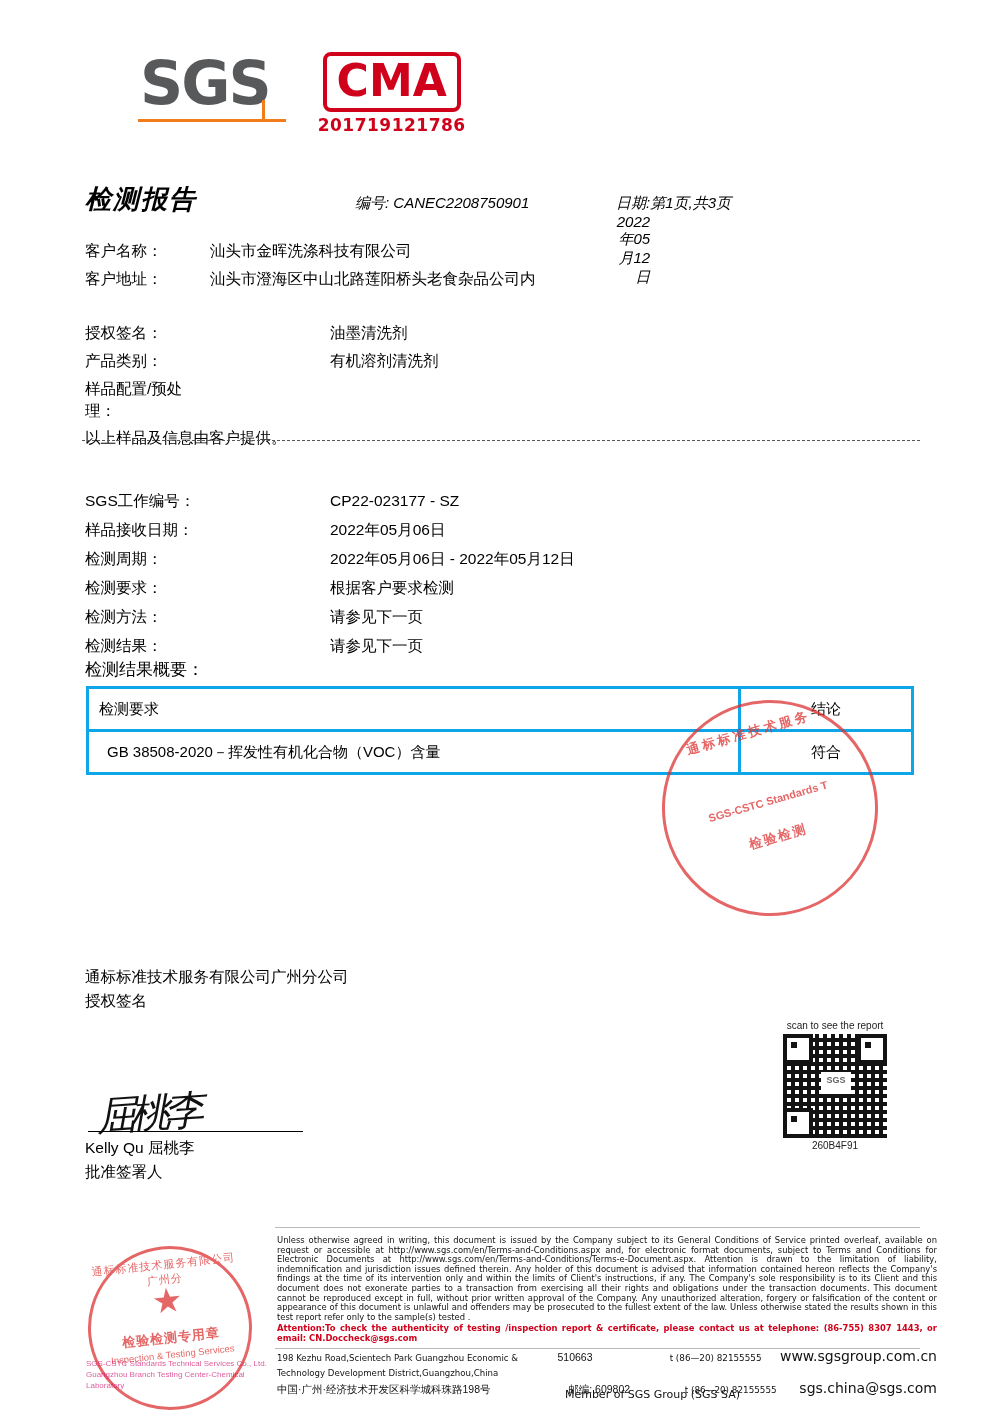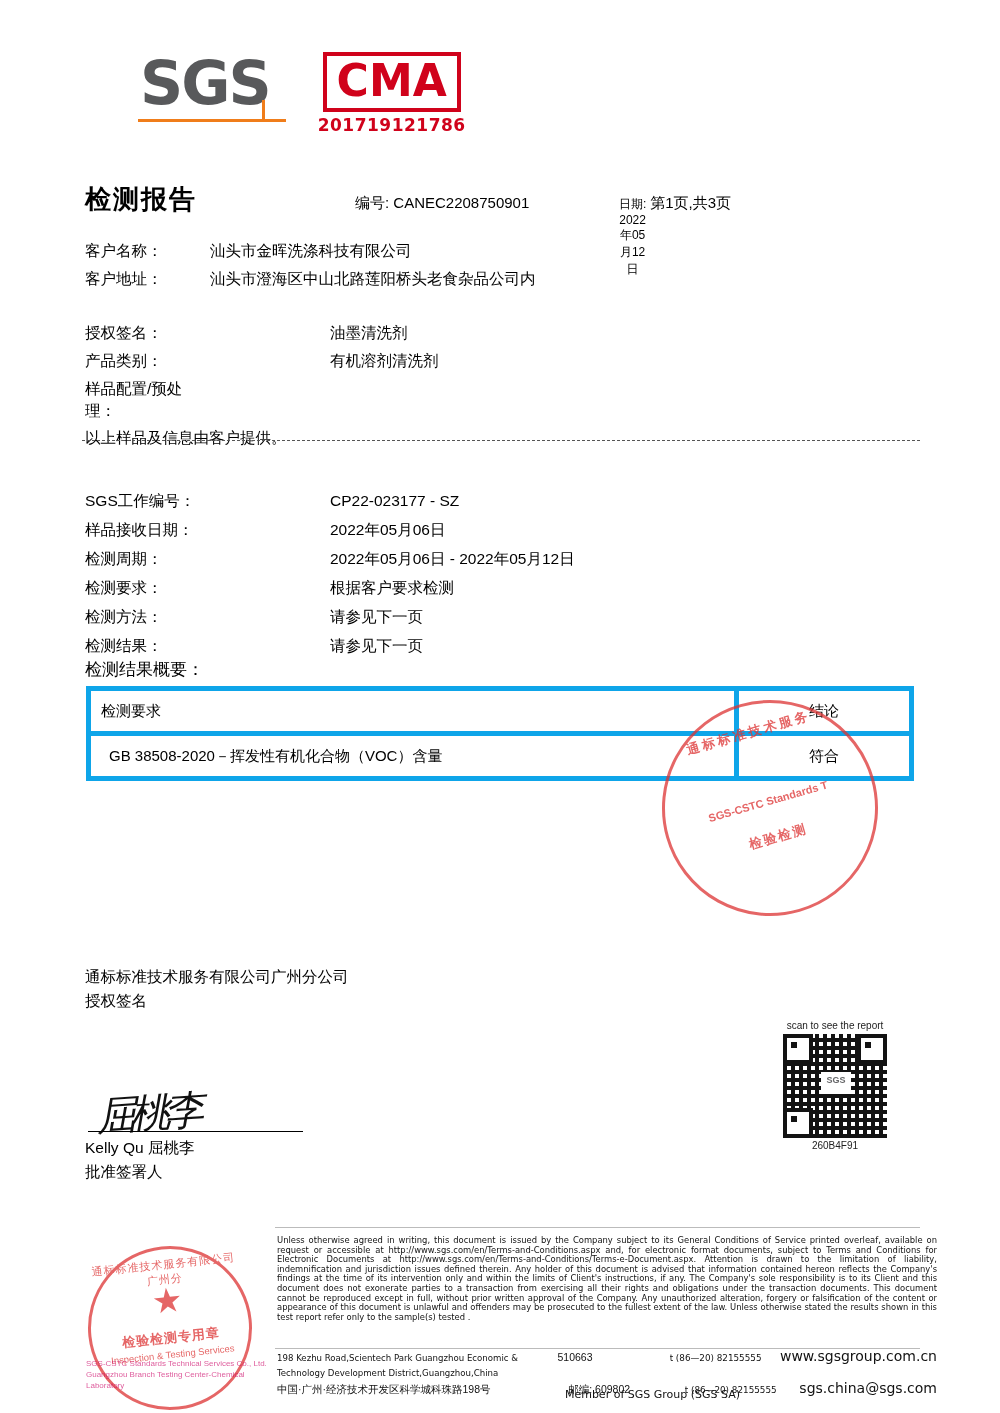--- a/index.html
+++ b/index.html
@@ -54,21 +54,21 @@
     height: 22px;
     background: #f07d1a;
   }
   .cma-block {
     margin-left: 48px;
     position: relative;
     text-align: center;
   }
   .cma-box {
     border: 4px solid #d0021b;
-    border-radius: 0;
+    border-radius: 8px;
     padding: 2px 10px 4px 10px;
     display: inline-block;
   }
   .cma-text {
     font-family: "DejaVu Sans", sans-serif;
     font-weight: bold;
     font-size: 44px;
     color: #d0021b;
     letter-spacing: 0px;
     line-height: 46px;
@@ -83,35 +83,36 @@
   }
 
   
   .title-row {
     position: absolute;
     top: 182px;
     left: 85px;
     right: 85px;
     display: flex;
     align-items: baseline;
+    font-style: italic;
   }
   .doc-title {
     font-size: 26px;
     font-weight: bold;
     letter-spacing: 2px;
     width: 270px;
   }
   .doc-no {
     font-size: 15px;
     width: 250px;
   }
   .doc-date {
-    font-size: 12px;
+    font-size: 15px;
     flex: 1;
-    text-align: center;
+    text-align: right;
     padding-left: 10px;
   }
   .doc-page {
     font-size: 15px;
     white-space: nowrap;
   }
 
   
   .info-block {
     position: absolute;
@@ -163,21 +164,21 @@
   
   table.results {
     position: absolute;
     left: 86px;
     top: 686px;
     width: 828px;
     border-collapse: collapse;
     font-size: 15px;
   }
   table.results th, table.results td {
-    border: 5px solid #0ea5e9;
+    border: 3px solid #0ea5e9;
     padding: 7px 10px;
     text-align: left;
   }
   table.results th.conclusion, table.results td.conclusion {
     text-align: center;
     width: 150px;
   }
   table.results th {
     font-weight: normal;
     height: 26px;
@@ -583,20 +584,21 @@
     <div class="star">★</div>
     <div class="t1">检验检测专用章</div>
     <div class="t2">Inspection &amp; Testing Services</div>
   </div>
   <div class="stamp-text-left-bottom">SGS-CSTC Standards Technical Services Co., Ltd.
 Guangzhou Branch Testing Center-Chemical Laboratory</div>
 
   <div class="footer-rule"></div>
   <div class="footer-text">
     <div>Unless otherwise agreed in writing, this document is issued by the Company subject to its General Conditions of Service printed overleaf, available on request or accessible at http://www.sgs.com/en/Terms-and-Conditions.aspx and, for electronic format documents, subject to Terms and Conditions for Electronic Documents at http://www.sgs.com/en/Terms-and-Conditions/Terms-e-Document.aspx. Attention is drawn to the limitation of liability, indemnification and jurisdiction issues defined therein. Any holder of this document is advised that information contained hereon reflects the Company's findings at the time of its intervention only and within the limits of Client's instructions, if any. The Company's sole responsibility is to its Client and this document does not exonerate parties to a transaction from exercising all their rights and obligations under the transaction documents. This document cannot be reproduced except in full, without prior written approval of the Company. Any unauthorized alteration, forgery or falsification of the content or appearance of this document is unlawful and offenders may be prosecuted to the fullest extent of the law. Unless otherwise stated the results shown in this test report refer only to the sample(s) tested .</div>
+    <div class="footer-attn">Attention:To check the authenticity of testing /inspection report &amp; certificate, please contact us at telephone: (86-755) 8307 1443, or email: CN.Doccheck@sgs.com</div>
   </div>
   <div class="footer-sep"></div>
 
   <div class="footer-addr">
     <div class="faddr-row">
       <div class="faddr-main">198 Kezhu Road,Scientech Park Guangzhou Economic &amp; Technology Development District,Guangzhou,China</div>
       <div class="faddr-zip">510663</div>
       <div class="faddr-tel">t (86—20) 82155555</div>
       <div class="faddr-web">www.sgsgroup.com.cn</div>
     </div>

